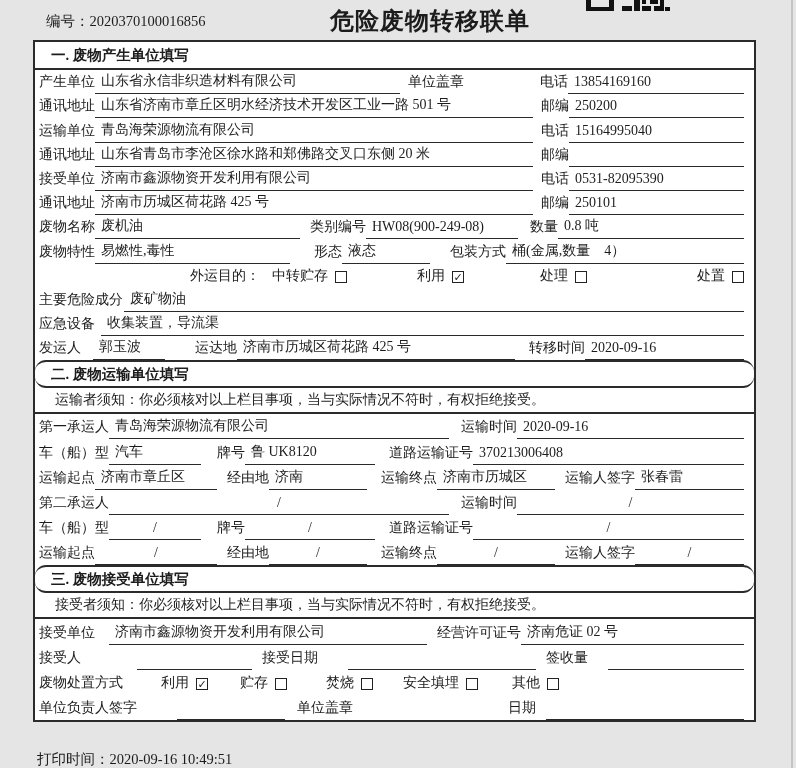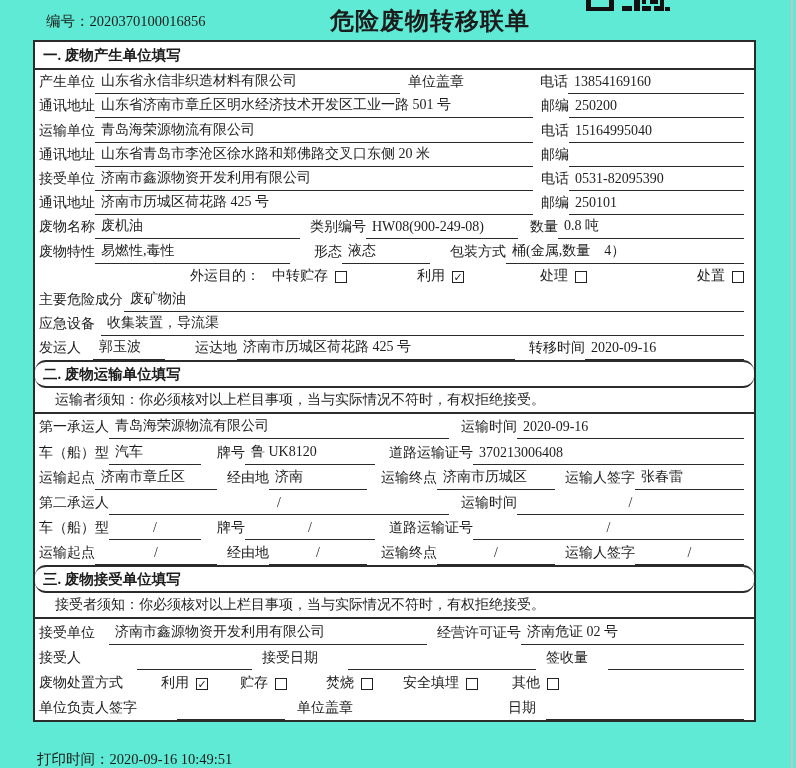--- a/index.html
+++ b/index.html
@@ -1,33 +1,33 @@
 <!DOCTYPE html>
 <html><head>
 <meta charset="utf-8">
 <style>
   html,body{margin:0;padding:0;}
   body{
     width:796px;height:768px;background:#ffffff;
     font-family:"Liberation Serif","DejaVu Serif",serif;
     color:#1c1c1c;font-size:14px;overflow:hidden;
   }
-  .page{position:relative;width:796px;height:768px;background:#5eead4;text-decoration:underline;}
+  .page{position:relative;width:796px;height:768px;background:#e5e5e5;text-decoration:underline;}
 
   
   .serial{position:absolute;left:46px;top:12px;font-size:14.5px;white-space:nowrap;}
   .doc-title{position:absolute;left:430px;top:5px;transform:translateX(-50%);
     font-size:24px;font-weight:bold;white-space:nowrap;letter-spacing:1px;}
   .qr{position:absolute;left:586px;top:0;}
   .edge-line{position:absolute;left:791px;top:0;width:2px;height:768px;background:#c4c4c4;}
 
   
   .form-table{position:absolute;left:33px;top:40px;width:723px;
     border:2px solid #2b2b2b;box-sizing:border-box;background:#fff;}
-  .sect-title{height:28px;display:flex;align-items:center;padding-left:8px;
+  .sect-title{height:28px;display:flex;align-items:center;padding-left:16px;
     font-weight:bold;font-size:14.5px;border-bottom:2px solid #2b2b2b;box-sizing:border-box;}
   .sect-title.mid{border-top:2px solid #2b2b2b;border-radius:11px;}
   .notice-row{height:26px;display:flex;align-items:center;padding-left:20px;
     border-bottom:2px solid #2b2b2b;box-sizing:border-box;white-space:nowrap;}
   .row{display:flex;align-items:flex-end;padding:0 10px 0 4px;box-sizing:border-box;}
   .hr1{height:24.2px;justify-content:flex-end;} .hr2{height:25.2px;} .hr3{height:25.2px;}
   .lbl{white-space:nowrap;padding-bottom:3px;flex:0 0 auto;}
   .val{border-bottom:1px solid #2a2a2a;padding:0 2px 3px 6px;white-space:nowrap;
     box-sizing:border-box;flex:0 0 auto;overflow:hidden;}
   .fx{flex:1 1 auto;min-width:0;}

